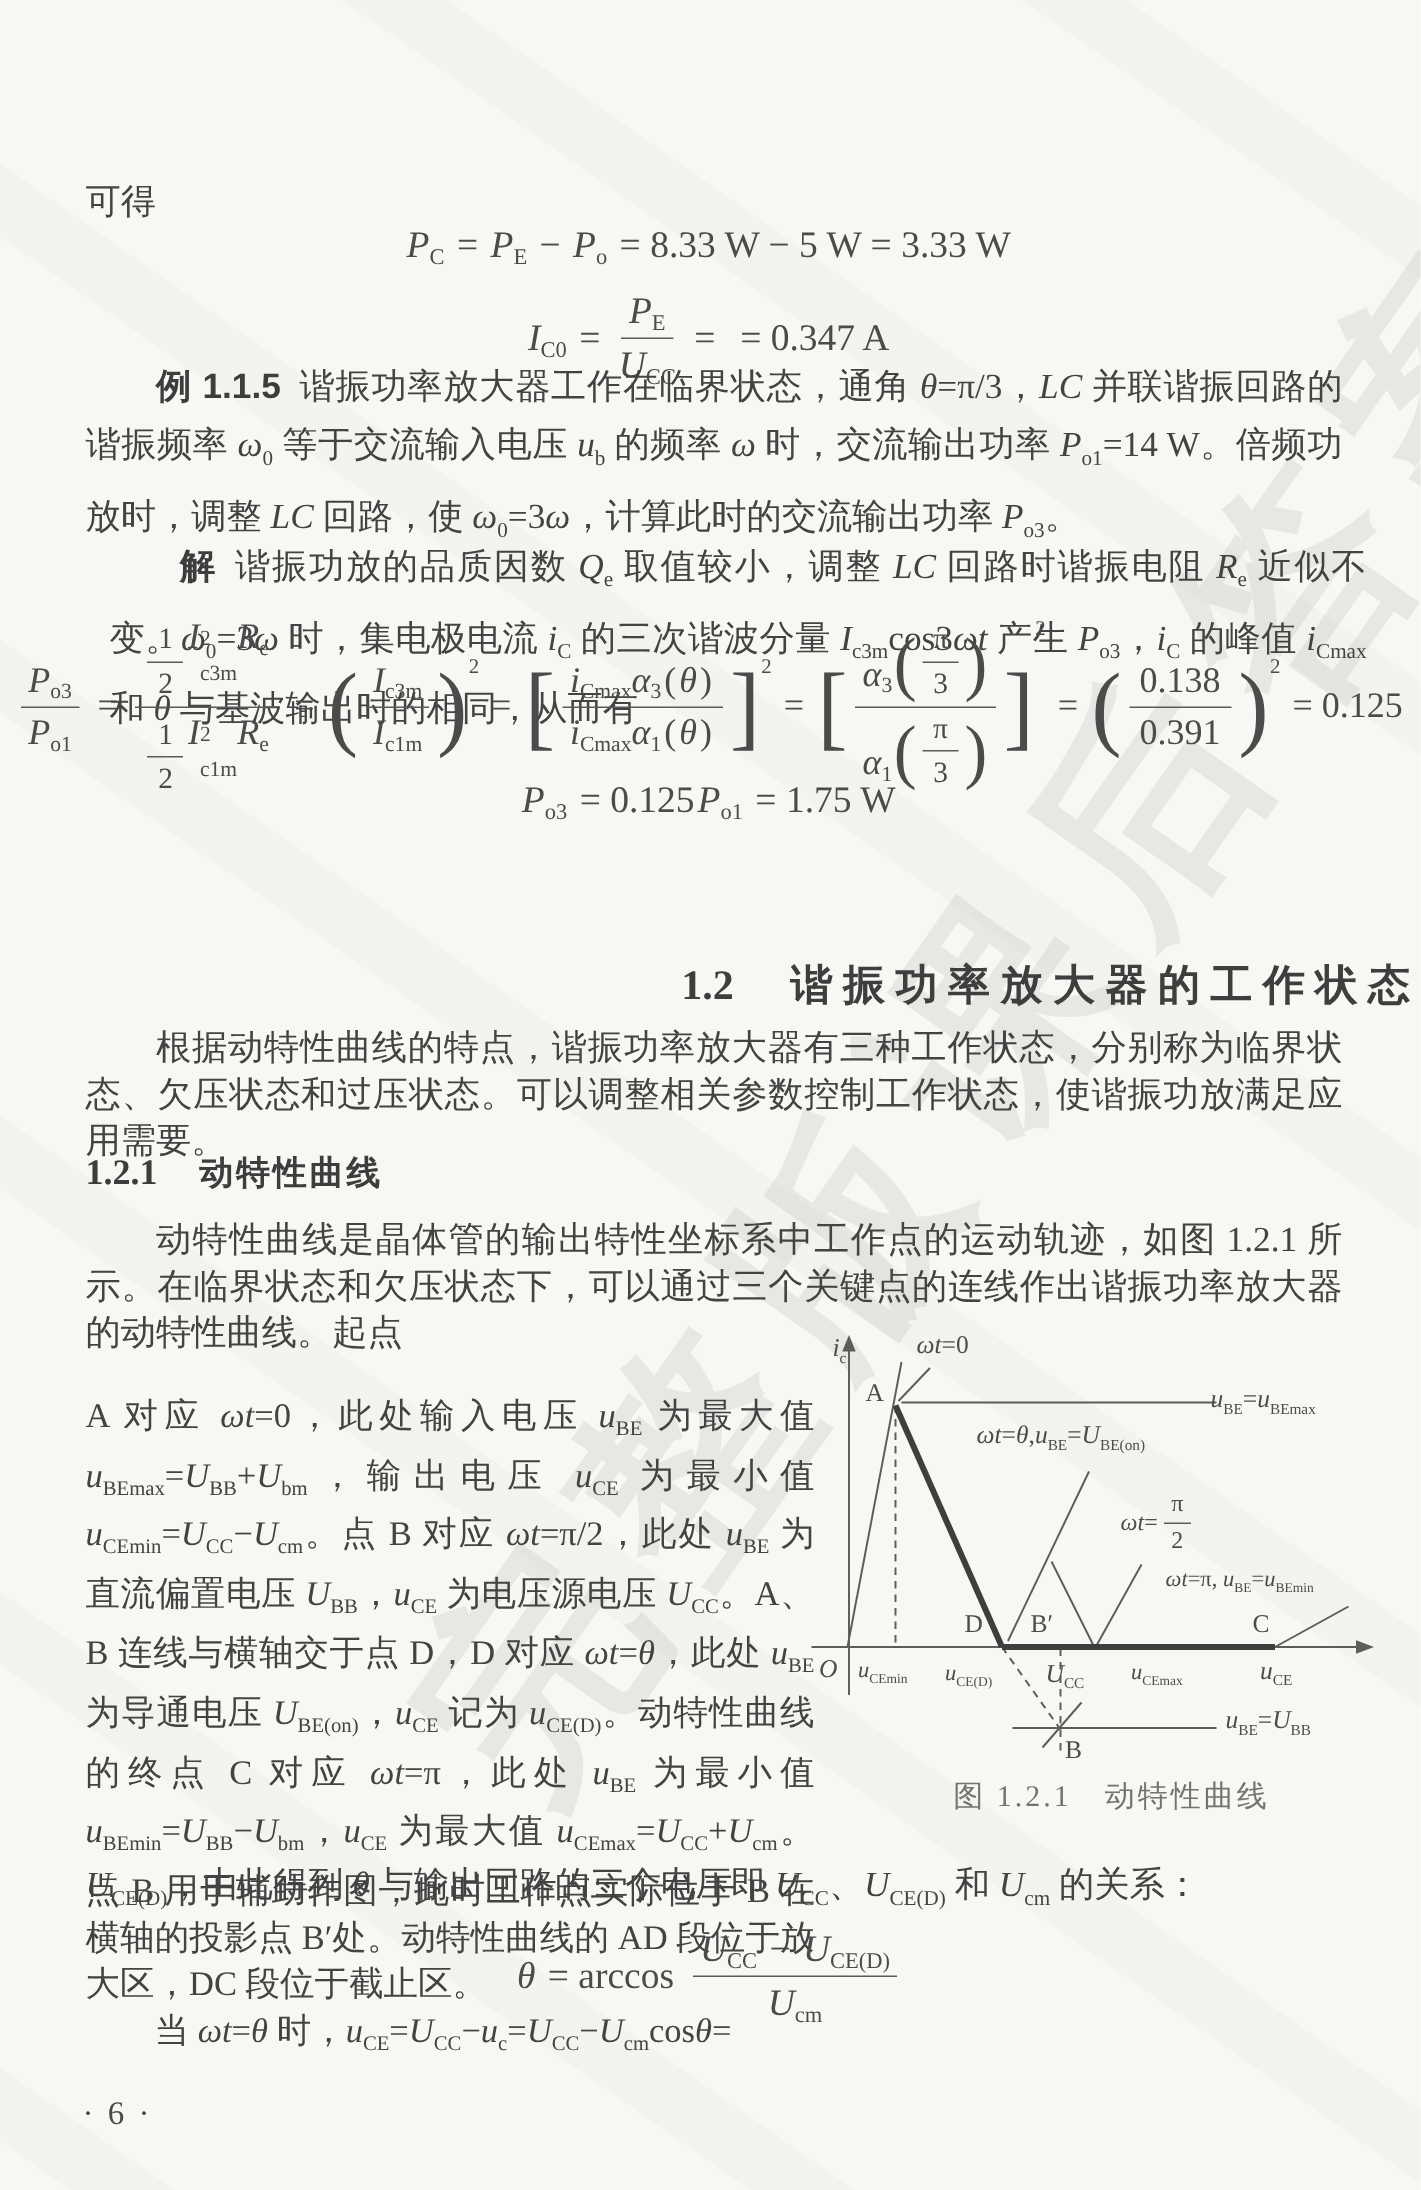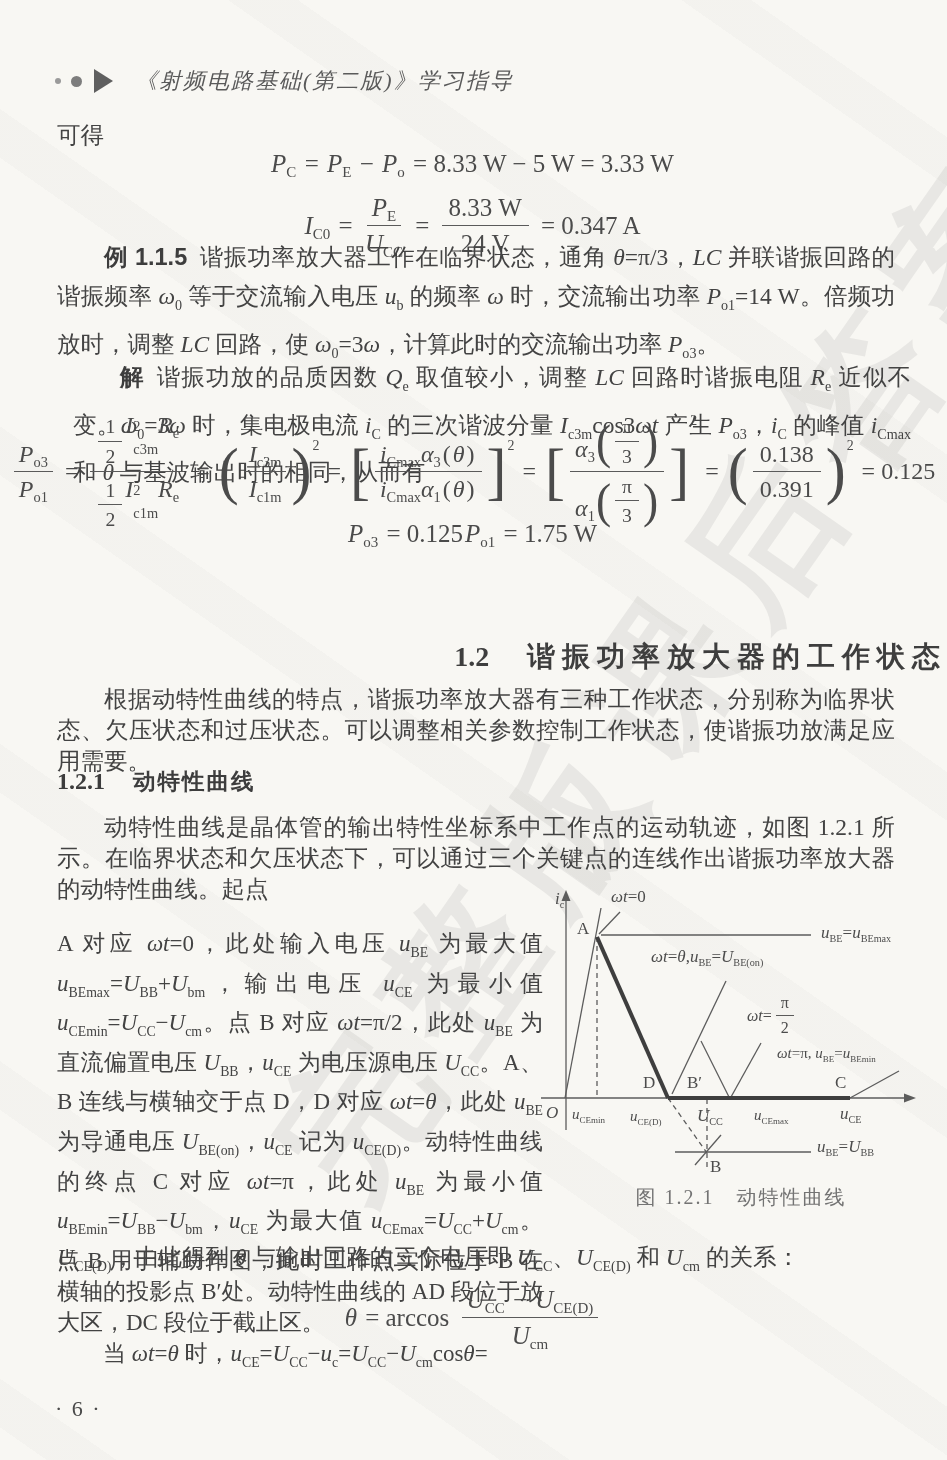--- a/index.html
+++ b/index.html
@@ -60,26 +60,20 @@
   #figcaption{position:absolute;top:299px;left:0;width:100%;text-align:center;font-size:20px;color:#737373;letter-spacing:2px;}
   #footer{left:55px;top:1396px;font-size:22px;color:#4a4a4a;letter-spacing:2px;}
 </style>
 </head>
 <body>
 
 <div id="page">
   <div id="streaks"></div>
   <div id="watermark">完整版课后答案资料在</div>
 
-  <div id="header" class="abs">
-    <span class="hdot1"></span>
-    <span class="hdot2"></span>
-    <span class="htri"></span>
-    <span class="title">《射频电路基础(第二版)》学习指导</span>
-  </div>
 
   <div class="abs para" style="left:57px;top:116px;">可得</div>
 
   <div class="abs formula" style="top:150px;">
       <span class="tok">
         <span class="v">P</span>
         <sub>C</sub>
       </span>
       <span class="op"> = </span>
       <span class="tok">
@@ -107,28 +101,20 @@
           </span>
         </span>
         <span class="den">
           <span class="tok">
             <span class="v">U</span>
             <sub>CC</sub>
           </span>
         </span>
       </span>
       <span class="op"> = </span>
-      <span class="frac">
-        <span class="num">
-          <span class="op">8.33 W</span>
-        </span>
-        <span class="den">
-          <span class="op">24 V</span>
-        </span>
-      </span>
       <span class="op"> = 0.347 A</span>
     </div>
 
   <p class="abs para indent" style="left:57px;top:238px;width:838px;margin:0;">
     <b class="blabel">例 1.1.5</b><span>谐振功率放大器工作在临界状态，通角 <i class="v">θ</i>=π/3，<i class="v">LC</i> 并联谐振回路的谐振频率 <i class="v">ω</i><sub>0</sub> 等于交流输入电压 <i class="v">u</i><sub>b</sub> 的频率 <i class="v">ω</i> 时，交流输出功率 <i class="v">P</i><sub>o1</sub>=14 W。倍频功放时，调整 <i class="v">LC</i> 回路，使 <i class="v">ω</i><sub>0</sub>=3<i class="v">ω</i>，计算此时的交流输出功率 <i class="v">P</i><sub>o3</sub>。</span>
   </p>
 
   <p class="abs para indent" style="left:57px;top:342px;width:838px;margin:16px;">
     <b class="blabel">解</b><span>谐振功放的品质因数 <i class="v">Q</i><sub>e</sub> 取值较小，调整 <i class="v">LC</i> 回路时谐振电阻 <i class="v">R</i><sub>e</sub> 近似不变。<i class="v">ω</i><sub>0</sub>=3<i class="v">ω</i> 时，集电极电流 <i class="v">i</i><sub>C</sub> 的三次谐波分量 <i class="v">I</i><sub>c3m</sub>cos3<i class="v">ωt</i> 产生 <i class="v">P</i><sub>o3</sub>，<i class="v">i</i><sub>C</sub> 的峰值 <i class="v">i</i><sub>Cmax</sub> 和 <i class="v">θ</i> 与基波输出时的相同，从而有</span>
   </p>
@@ -367,21 +353,21 @@
         <line x1="133" y1="213" x2="315" y2="213"></line>
       </g>
       <g fill="#5c5c5c" stroke="none">
         <polygon points="31,5 26.5,16 35.5,16"></polygon>
         <polygon points="381,213 369,208.5 369,217.5"></polygon>
       </g>
     </svg>
     <div class="flabel" style="left:10px;top:4px;margin-left:10px;"><i class="v">i</i><sub>c</sub></div>
     <div class="flabel" style="left:76px;top:2px;"><i class="v">ωt</i>=0</div>
     <div class="flabel" style="left:42px;top:34px;">A</div>
-    <div class="flabel" style="left:286px;top:38px;"><i class="v">u</i><sub>BE</sub>=<i class="v">u</i><sub>BEmax</sub></div>
+    <div class="flabel" style="left:272px;top:38px;"><i class="v">u</i><sub>BE</sub>=<i class="v">u</i><sub>BEmax</sub></div>
     <div class="flabel" style="left:116px;top:62px;"><i class="v">ωt</i>=<i class="v">θ</i>,<i class="v">u</i><sub>BE</sub>=<i class="v">U</i><sub>BE(on)</sub></div>
     <div class="flabel" style="left:212px;top:108px;display:inline-flex;align-items:center;font-size:16px;">
         <span class="tok">
           <span class="v">ωt</span>
         </span>
         <span class="op">= </span>
         <span class="frac">
           <span class="num">
             <span class="op">π</span>
           </span>

